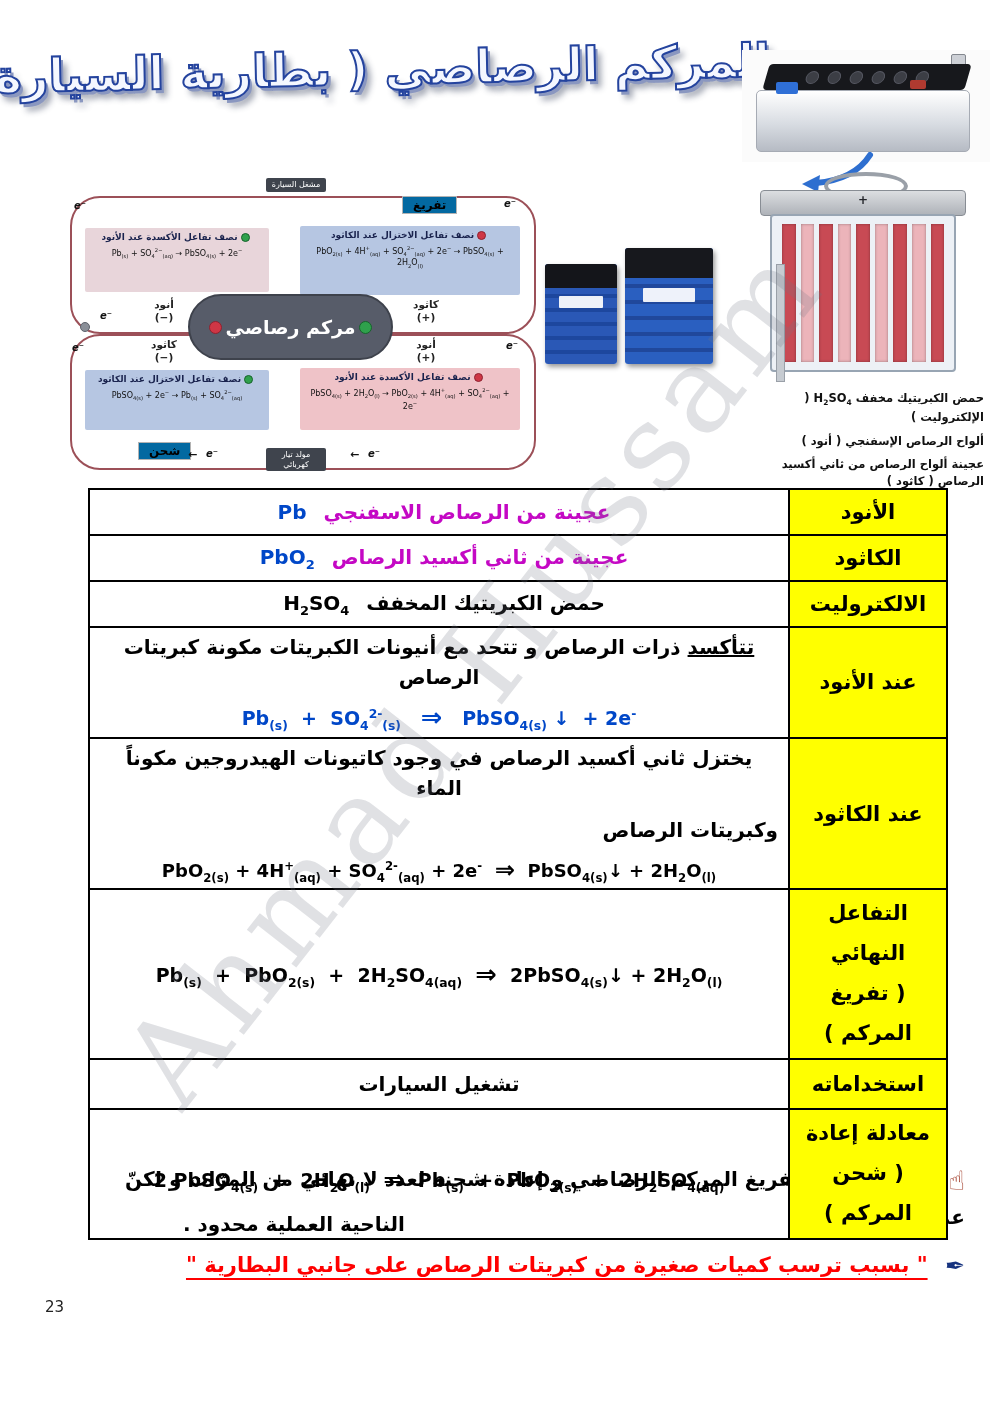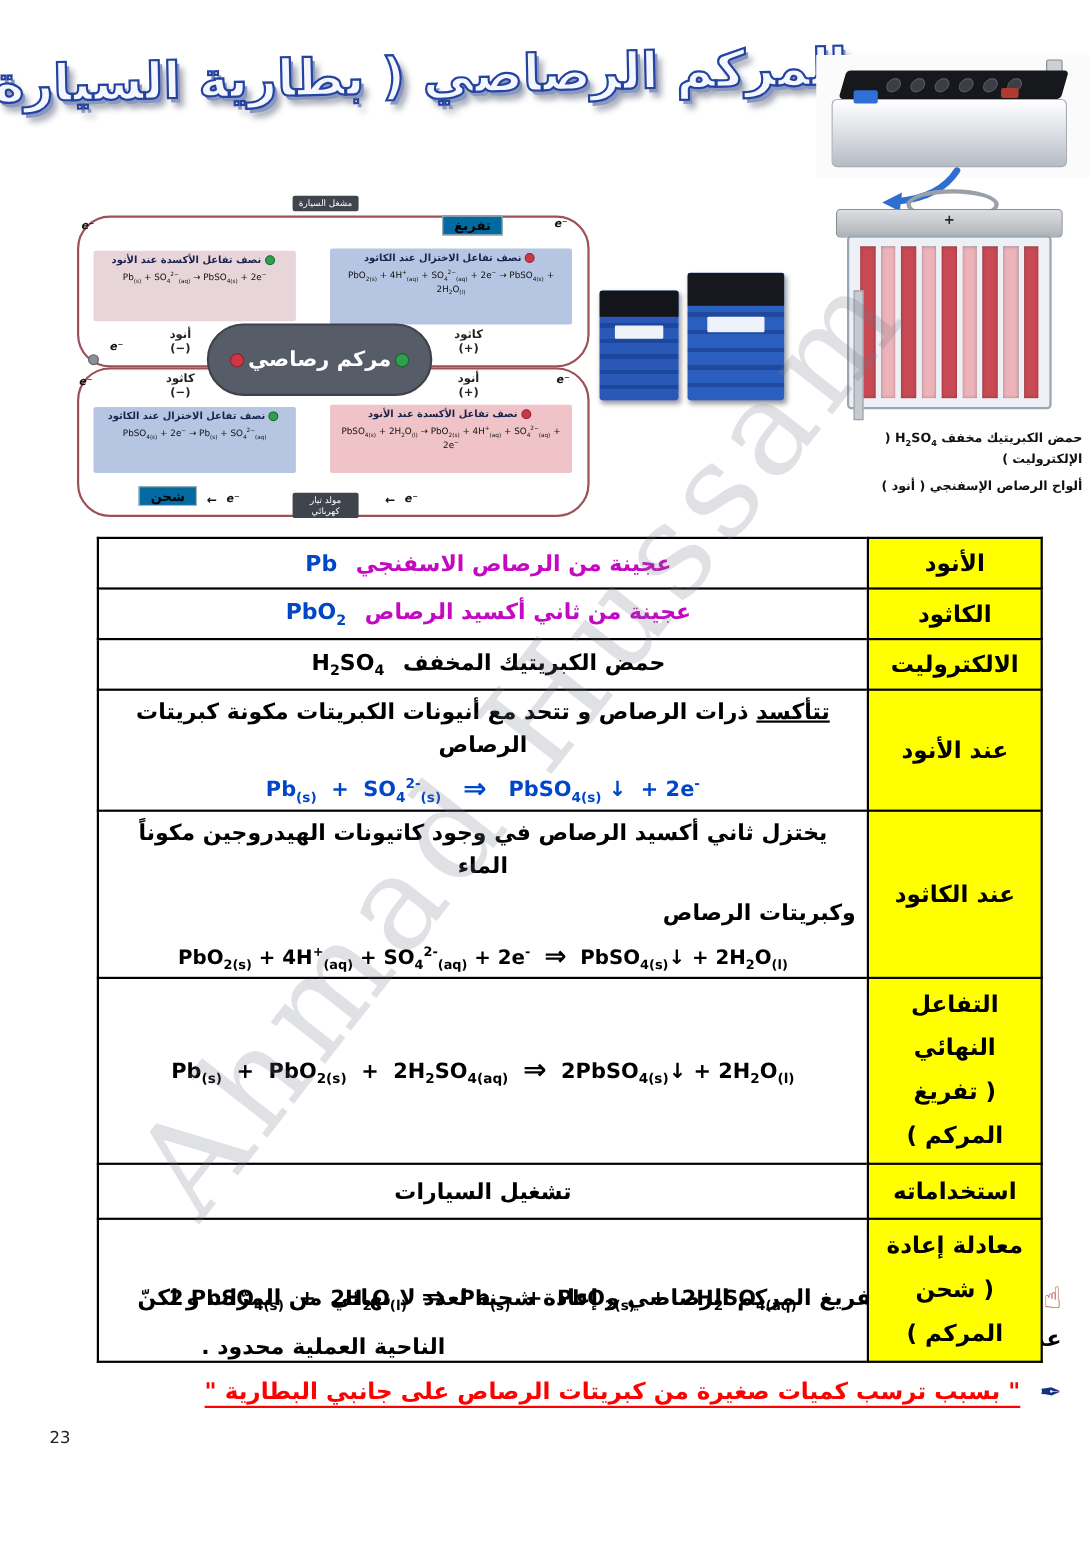--- a/index.html
+++ b/index.html
@@ -75,21 +75,21 @@
   .loop-bot { left:12px; top:158px; width:466px; height:136px; }
 
   .devbox { position:absolute; background:#3f444d; color:#fff; font-size:8px; line-height:1.2;
             text-align:center; padding:2px 5px; border-radius:2px; direction:rtl; z-index:3; width:60px; }
   .dev-top { left:208px; top:2px; }
   .dev-bot { left:208px; top:272px; }
 
   .tag { position:absolute; background:#0369a1; border:1px solid #b3b3b3; font-size:12px; font-weight:bold;
          padding:1px 10px; color:#000; direction:rtl; z-index:3; }
   .tag-dis { left:344px; top:20px; }
-  .tag-chg { left:68px;  top:266px; }
+  .tag-chg { left:80px;  top:266px; }
 
   .hr { position:absolute; padding:4px 4px; text-align:center; z-index:2; border-radius:2px; }
   .hr-t { font-size:9px; font-weight:bold; color:#19224d; direction:rtl; line-height:1.3; }
   .hr-e { font-size:8px; color:#111; direction:ltr; margin-top:3px; line-height:1.3; }
   .hr-tl { left:27px;  top:52px;  width:184px; height:64px; background:#e8d5da; }
   .hr-tr { left:242px; top:50px;  width:220px; height:69px; background:#b6c6e2; }
   .hr-bl { left:27px;  top:194px; width:184px; height:60px; background:#b6c6e2; }
   .hr-br { left:242px; top:192px; width:220px; height:62px; background:#efc3c8; }
 
   .dot { display:inline-block; width:9px; height:9px; border-radius:50%; vertical-align:middle; margin:0 3px; }
@@ -194,20 +194,21 @@
         <div class="pl alt"></div>
         <div class="pl"></div>
         <div class="pl alt"></div>
         <div class="pl"></div>
       </div>
     </div>
   </div>
   <div class="cut-labels">
     <div class="cl">حمض الكبريتيك مخفف H<sub>2</sub>SO<sub>4</sub> ( الإلكتروليت )</div>
     <div class="cl">ألواح الرصاص الإسفنجي ( أنود )</div>
+    <div class="cl">عجينة ألواح الرصاص من ثاني أكسيد الرصاص ( كاثود )</div>
   </div>
 
   <div class="bats">
     <div class="bat bat1">
       <div class="bat-top1"></div>
       <div class="stick s1"></div>
     </div>
     <div class="bat bat2">
       <div class="bat-top2"></div>
       <div class="stick s2"></div>

